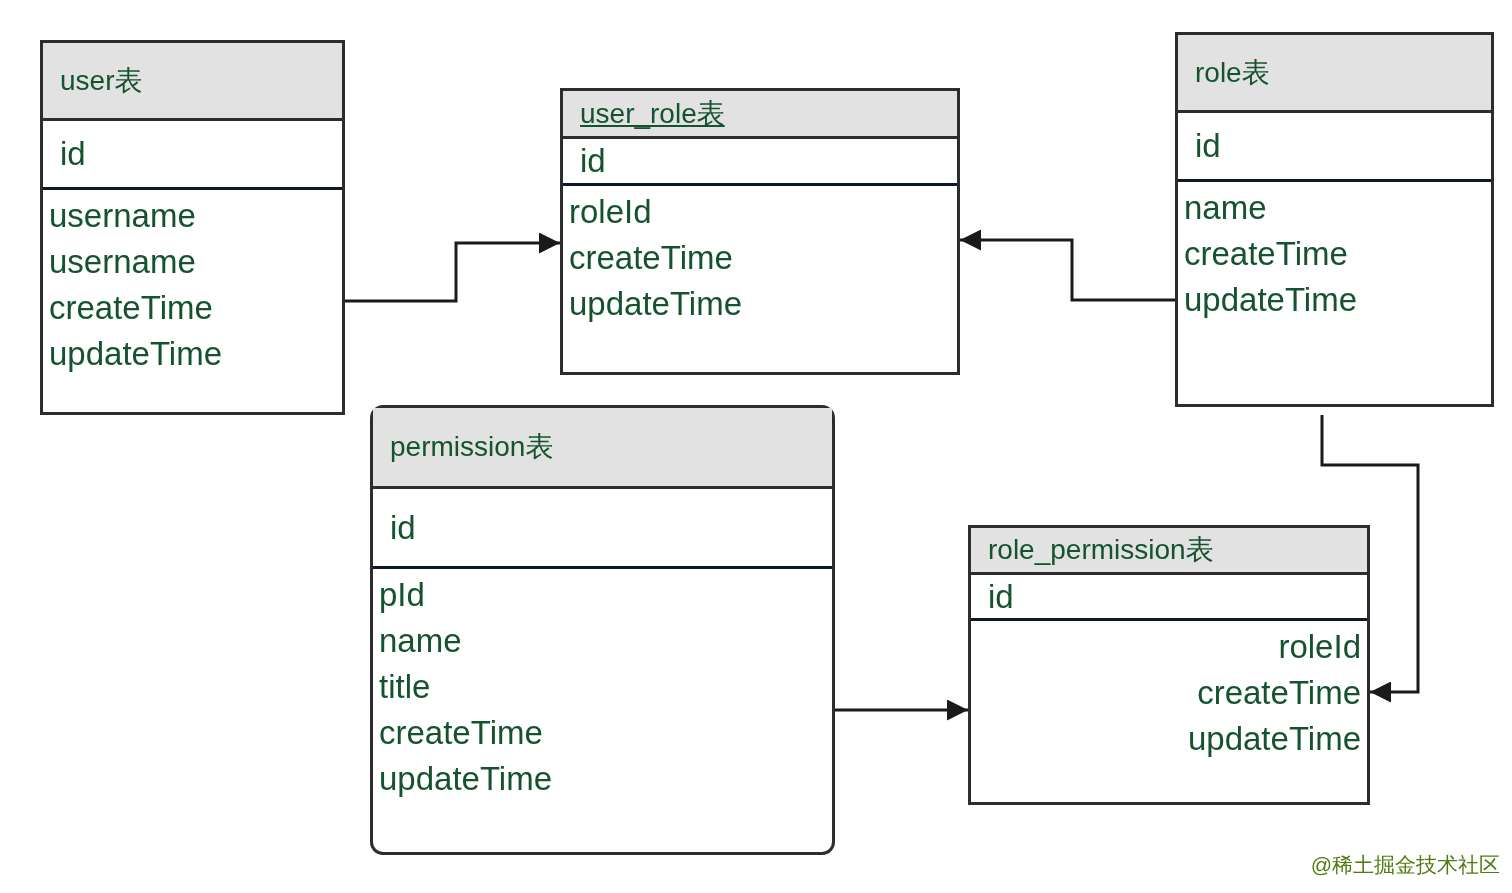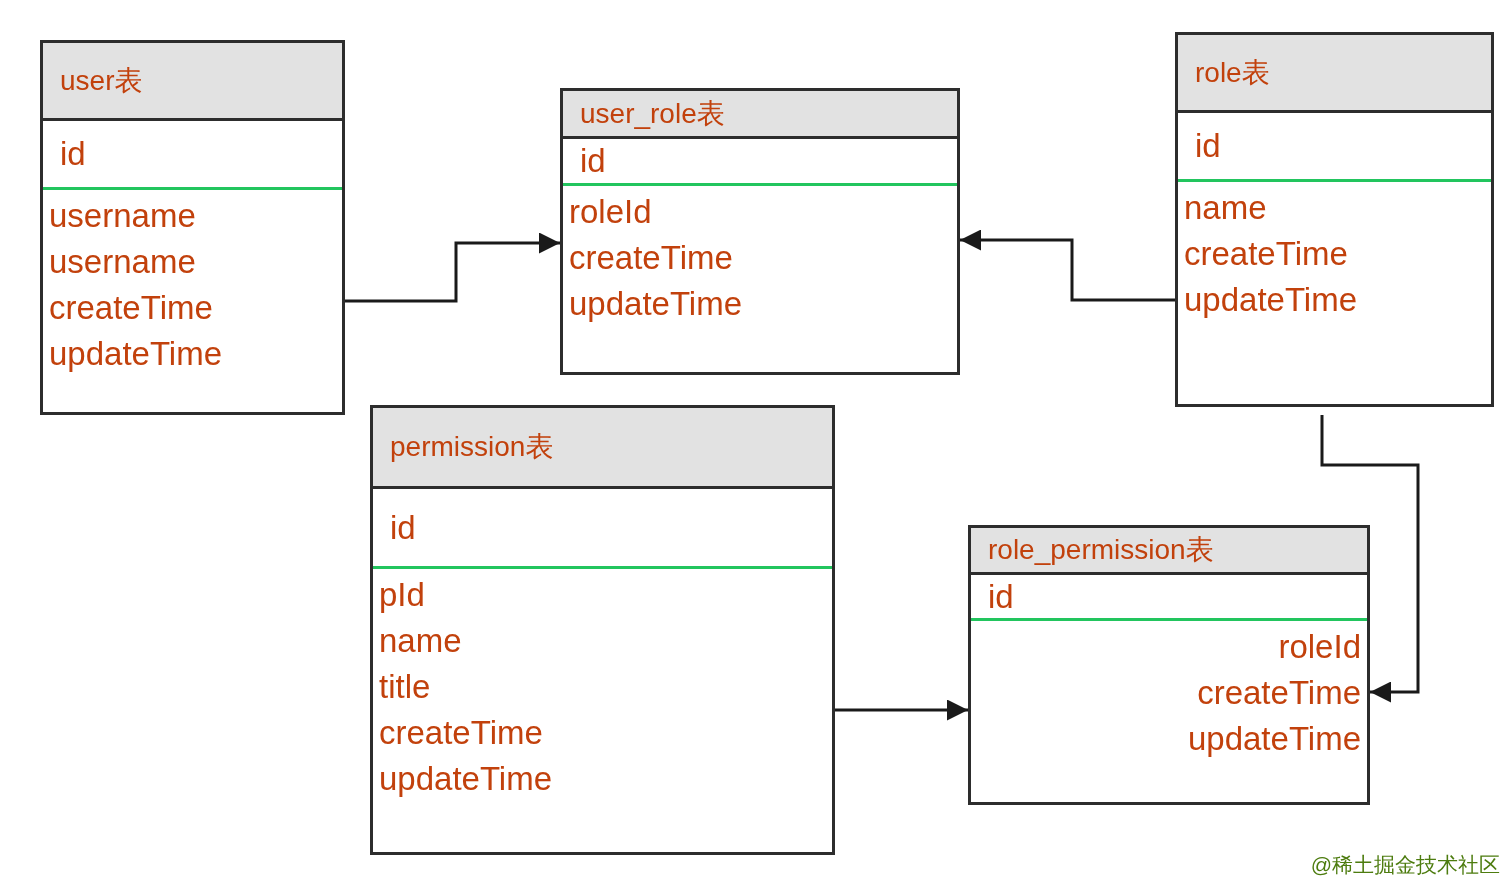--- a/index.html
+++ b/index.html
@@ -8,52 +8,52 @@
     background: #ffffff;
     font-family: "Liberation Sans", "DejaVu Sans", sans-serif;
   }
   .canvas { position: relative; width: 1512px; height: 893px; overflow: hidden; }
   .connectors { position: absolute; left: 0; top: 0; z-index: 1; }
   .table {
     position: absolute; z-index: 2;
     background: #ffffff;
     border: 3px solid #2d2d2d;
     box-sizing: border-box;
-    color: #c2410c;
+    color: #14532d;
   }
   .thead {
     background: #e2e2e2;
     border-bottom: 3px solid #2d2d2d;
     padding: 0 17px;
     display: flex; align-items: center;
     font-size: 28px;
     box-sizing: border-box;
   }
   .pk {
-    border-bottom: 3px solid #22c55e;
+    border-bottom: 3px solid #0f172a;
     padding: 0 17px;
     display: flex; align-items: center;
     font-size: 33px;
     box-sizing: border-box;
   }
   .fields {
     padding: 3px 6px;
     font-size: 33px;
     line-height: 46px;
   }
   #t-user            { left: 40px;   top: 40px;  width: 305px; height: 375px; }
   #t-user .thead     { height: 78px; }
   #t-user .pk        { height: 69px; }
   #t-user-role        { left: 560px;  top: 88px;  width: 400px; height: 287px; }
-  #t-user-role .thead { height: 48px; }
+  #t-user-role .thead { height: 48px; text-decoration: underline; }
   #t-user-role .pk    { height: 47px; }
   #t-role            { left: 1175px; top: 32px;  width: 319px; height: 375px; }
   #t-role .thead     { height: 78px; }
   #t-role .pk        { height: 69px; }
-  #t-permission        { left: 370px;  top: 405px; width: 465px; height: 450px; }
+  #t-permission        { left: 370px;  top: 405px; width: 465px; height: 450px; border-radius: 13px; }
   #t-permission .thead { height: 81px; }
   #t-permission .pk    { height: 80px; }
   #t-role-permission        { left: 968px;  top: 525px; width: 402px; height: 280px; text-align: right; }
   #t-role-permission .thead { height: 47px; }
   #t-role-permission .pk    { height: 46px; }
   .watermark {
     position: absolute; right: 12px; bottom: 14px; z-index: 3;
     font-size: 21px; color: #4d7c0f;
   }
 </style>

